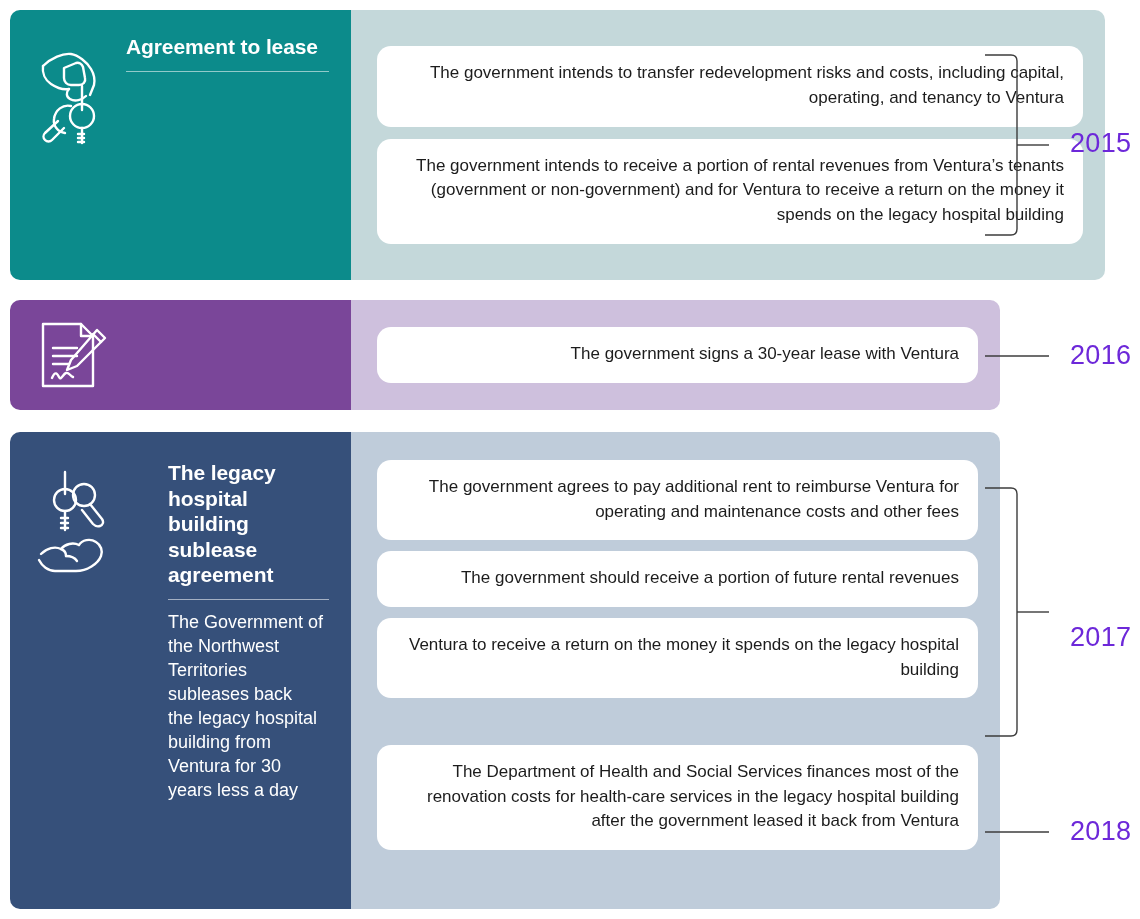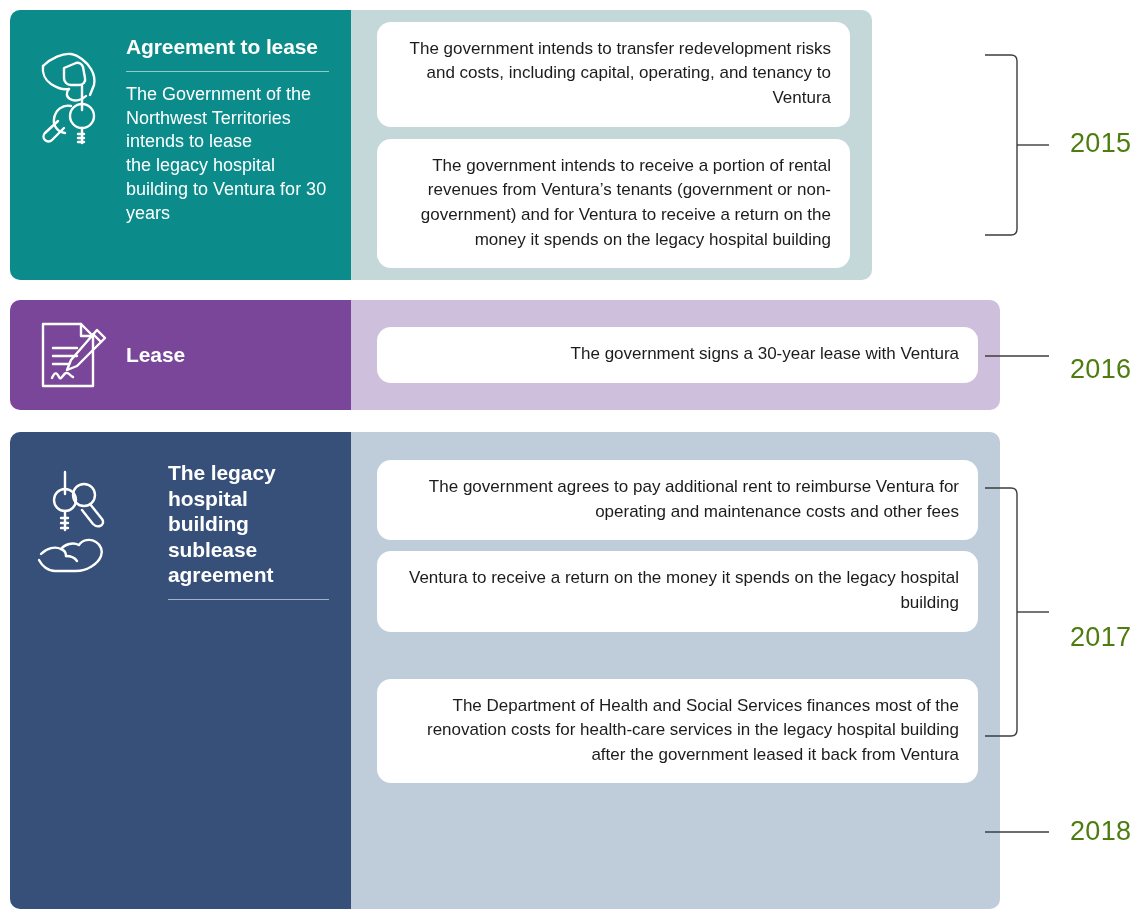--- a/index.html
+++ b/index.html
@@ -115,39 +115,39 @@
   
   .year-layer {
     position: absolute;
     inset: 0;
     pointer-events: none;
   }
 
   .year-label {
     position: absolute;
     font-size: 27px;
-    color: #4d7c0f;
+    color: #6d28d9;
     font-weight: 400;
     line-height: 1;
     letter-spacing: 0.3px;
   }
 
   .connector {
     position: absolute;
   }
 
   
   .ico { display: block; }
 </style>
 </head>
 <body>
 
 <div id="stage">
 
-  <div class="section theme-teal" style="top:10px; height:270px; width:862px;">
+  <div class="section theme-teal" style="top:10px; height:270px; width:1095px;">
     <div class="section-panel">
 
       <div class="left-block">
         <div class="icon-col">
           <span>
             <svg class="ico" width="74" height="104" viewBox="0 0 74 104" fill="none" stroke="#ffffff" stroke-width="2.4" stroke-linecap="round" stroke-linejoin="round">
               <path d="M6 24 C14 16 26 11 34 12 C41 13 50 20 54 27 C57 32 58 38 57 43 L53 53"></path>
               <path d="M6 24 C5 31 8 38 14 42 C20 46 27 48 32 47"></path>
               <path d="M32 47 C29 50 29 55 33 57 C38 60 45 58 49 54"></path>
               <path d="M27 26 L39 21 C42 20 45 22 46 25 L48 36 C49 40 46 43 42 43 L34 43 C30 43 27 40 27 36 Z"></path>
@@ -157,22 +157,20 @@
               <path d="M45 86 L45 101"></path>
               <path d="M41 92 L47 92 M41 96 L47 96 M41 100 L47 100"></path>
               <path d="M34 64 C26 62 18 68 17 77 C16 84 21 90 28 91"></path>
               <path d="M21 79 L8 91 C6 93 6 96 8 98 C10 100 13 100 15 98 L27 86"></path>
             </svg>
           </span>
         </div>
         <div class="head-col">
           <div class="sec-title">Agreement to lease</div>
           <div class="sec-rule"></div>
-          <div class="sec-sub" style="white-space:pre-line;">The Government of the Northwest Territories intends to lease
-the legacy hospital building to Ventura for 30 years</div>
         </div>
       </div>
 
       <div class="right-block">
         <div class="callout">The government intends to transfer redevelopment risks and costs, including capital, operating, and tenancy to Ventura</div>
         <div class="callout">The government intends to receive a portion of rental revenues from Ventura’s tenants (government or non-government) and for Ventura to receive a return on the money it spends on the legacy hospital building</div>
       </div>
 
     </div>
   </div>
@@ -185,23 +183,20 @@
           <span>
             <svg class="ico" width="78" height="78" viewBox="0 0 78 78" fill="none" stroke="#ffffff" stroke-width="2.4" stroke-linecap="round" stroke-linejoin="round">
               <path d="M8 8 L46 8 L58 20 L58 70 L8 70 Z"></path>
               <path d="M46 8 L46 20 L58 20"></path>
               <path d="M18 32 L42 32 M18 40 L42 40 M18 48 L34 48"></path>
               <path d="M17 62 C20 55 22 57 24 61 C26 65 28 58 31 57 C34 56 35 60 38 61"></path>
               <path d="M62 14 L70 22 L42 50 L32 54 L36 44 Z"></path>
               <path d="M58 18 L66 26"></path>
             </svg>
           </span>
-        </div>
-        <div class="head-col mid">
-          <div class="sec-title">Lease</div>
         </div>
       </div>
 
       <div class="right-block">
         <div class="callout">The government signs a 30-year lease with Ventura</div>
       </div>
 
     </div>
   </div>
 
@@ -222,44 +217,47 @@
               <path d="M6 86 C12 80 20 78 26 81 C29 82 31 85 31 88"></path>
               <path d="M26 81 C30 76 38 74 44 77"></path>
               <path d="M44 77 C47 72 55 70 61 74 C66 77 68 83 66 88 C63 96 52 103 41 103 L20 103 C13 103 7 98 4 92"></path>
               <path d="M31 88 C36 88 40 90 42 93"></path>
             </svg>
           </span>
         </div>
         <div class="head-col">
           <div class="sec-title">The legacy hospital building sublease agreement</div>
           <div class="sec-rule"></div>
+          <div class="sec-sub" style="white-space:pre-line;">The Government of the Northwest Territories subleases back
+the legacy hospital building from Ventura for 30 years less a day</div>
         </div>
       </div>
 
       <div class="right-block" style="justify-content:flex-start; padding-top:28px; gap:11px;">
         <div class="callout">The government agrees to pay additional rent to reimburse Ventura for operating and maintenance costs and other fees</div>
+        <div class="callout">The government should receive a portion of future rental revenues</div>
         <div class="callout">Ventura to receive a return on the money it spends on the legacy hospital building</div>
         <div class="callout" style="margin-top:36px;">The Department of Health and Social Services finances most of the renovation costs for health-care services in the legacy hospital building after the government leased it back from Ventura</div>
       </div>
 
     </div>
   </div>
 
   <div class="year-layer">
 
     <svg class="connector" style="left:985px; top:45px;" width:="0" width="85" height="200" viewBox="0 0 85 200" fill="none" stroke="#3c3c3c" stroke-width="1.4">
       <path d="M0 10 L26 10 Q32 10 32 16 L32 184 Q32 190 26 190 L0 190"></path>
       <path d="M32 100 L64 100"></path>
     </svg>
     <div class="year-label" style="left:1070px; top:130px;">2015</div>
 
     <svg class="connector" style="left:985px; top:348px;" width="85" height="16" viewBox="0 0 85 16" fill="none" stroke="#3c3c3c" stroke-width="1.4">
       <path d="M0 8 L64 8"></path>
     </svg>
-    <div class="year-label" style="left:1070px; top:356px;">2016</div>
+    <div class="year-label" style="left:1070px; top:342px;">2016</div>
 
     <svg class="connector" style="left:985px; top:480px;" width="85" height="264" viewBox="0 0 85 264" fill="none" stroke="#3c3c3c" stroke-width="1.4">
       <path d="M0 8 L26 8 Q32 8 32 14 L32 250 Q32 256 26 256 L0 256"></path>
       <path d="M32 132 L64 132"></path>
     </svg>
     <div class="year-label" style="left:1070px; top:624px;">2017</div>
 
     <svg class="connector" style="left:985px; top:824px;" width="85" height="16" viewBox="0 0 85 16" fill="none" stroke="#3c3c3c" stroke-width="1.4">
       <path d="M0 8 L64 8"></path>
     </svg>

